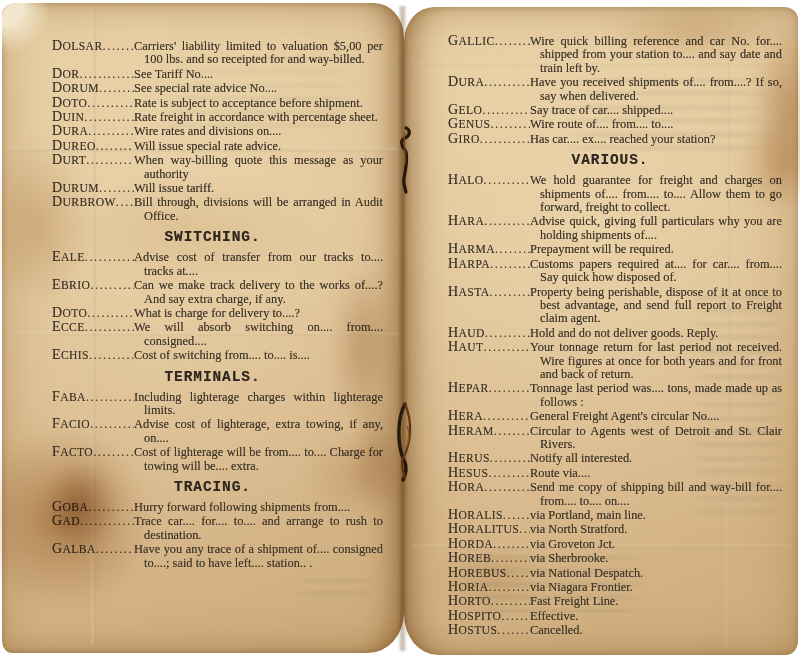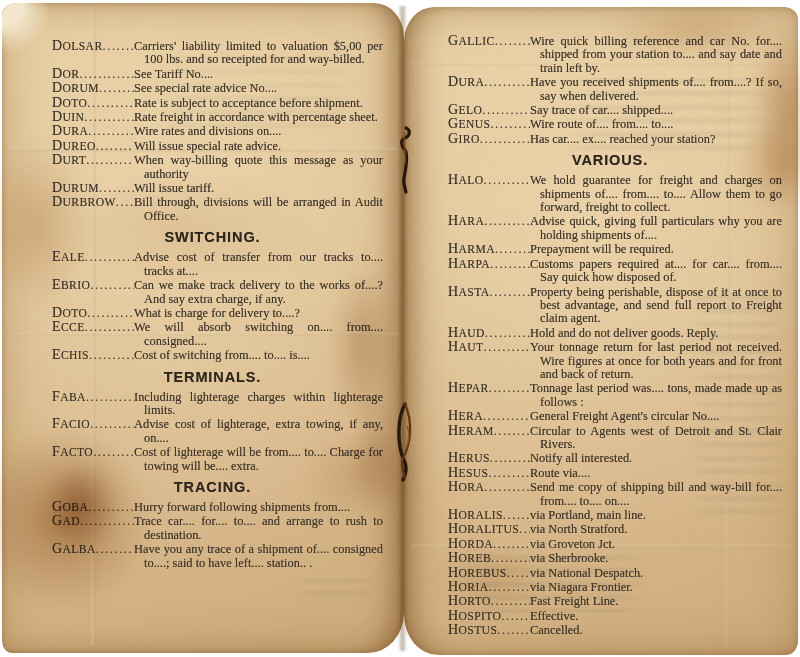--- a/index.html
+++ b/index.html
@@ -66,21 +66,21 @@
     font-size:12.4px;line-height:13.4px;
     text-shadow:0 0 .4px rgba(62,52,40,.55);
   }
   .entry{text-align:justify;padding-left:92px;text-indent:-92px;}
   .codecell{display:inline-flex;width:82px;align-items:baseline;text-indent:0;vertical-align:baseline;}
   .code{display:inline-block;font-size:11.6px;letter-spacing:.4px;white-space:nowrap;}
   .code::first-letter{font-size:14px;}
   .leader{flex:1 1 auto;overflow:hidden;white-space:nowrap;letter-spacing:1.6px;opacity:.92;}
   .leader::after{content:"........................";}
   .section-heading{
-    font-family:Liberation Sans, sans-serif;font-weight:bold;
+    font-family:Liberation Mono, monospace;font-weight:bold;
     font-size:14.5px;line-height:15px;letter-spacing:.9px;
     text-align:center;color:#2d271f;margin:7px 10px 5px 0;
   }
   
   .stitch{position:absolute;pointer-events:none;}
 </style>
 </head>
 <body>
 
 <div class="canvas">

